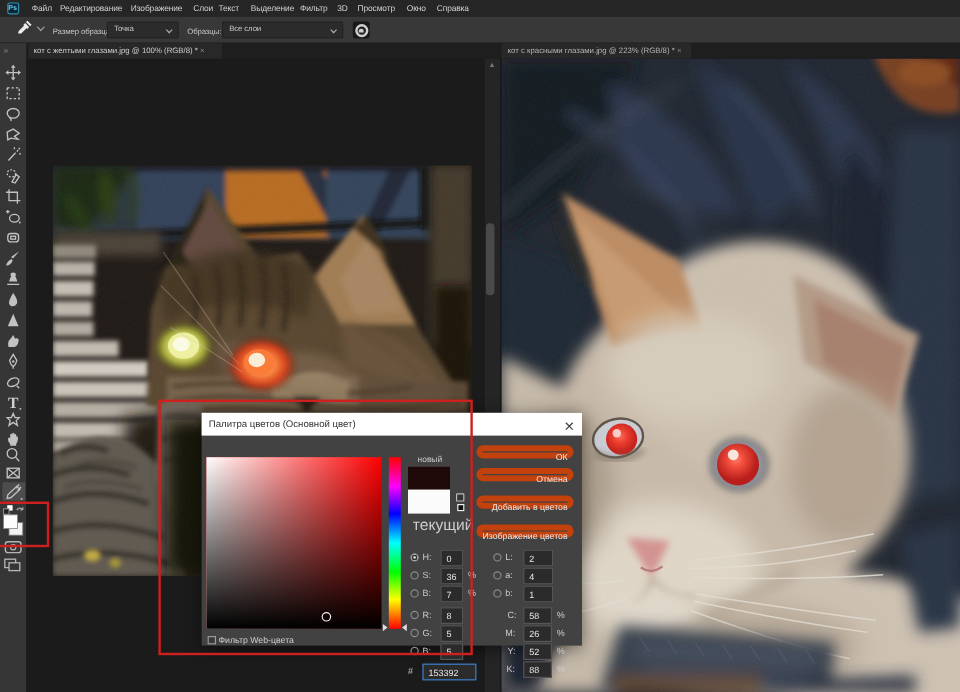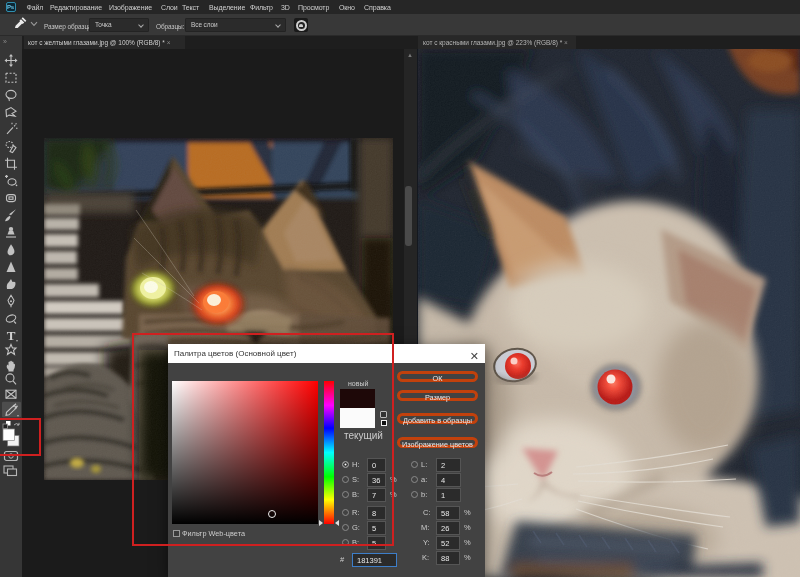--- a/index.html
+++ b/index.html
@@ -17,24 +17,24 @@
 #toolbar{position:absolute;left:0;top:36px;width:22px;height:541px;background:#363636}
 
 #tabbar{position:absolute;left:22px;top:36px;width:778px;height:13px;background:#1e1e1e}
 .tab{position:absolute;top:0;height:13px;background:#282828;color:#cfcfcf;font-size:6.5px;line-height:14px;white-space:nowrap}
 
 #lcanvas{position:absolute;left:22px;top:49px;width:383px;height:528px;background:#1b1b1b}
 #scroll{position:absolute;left:404px;top:49px;width:13px;height:528px;background:#252525}
 #scrollthumb{position:absolute;left:405px;top:186px;width:7px;height:60px;background:#4a4a4a;border-radius:3px}
 #rpane{position:absolute;left:417px;top:49px;width:383px;height:528px;background:#14181f}
 
-#dialog{position:absolute;left:168px;top:344px;width:317px;height:233px;background:#424242;box-shadow:0 3px 14px rgba(0,0,0,.55)}
+#dialog{position:absolute;left:168px;top:344px;width:317px;height:194px;background:#424242;box-shadow:0 3px 14px rgba(0,0,0,.55)}
 #dlgtitle{position:absolute;left:0;top:0;width:317px;height:19px;background:#fff;color:#333;font-size:8px;line-height:20px;padding-left:6px}
 #dlgclose{position:absolute;right:6px;top:2px;color:#444;font-size:11px}
-.btn{position:absolute;left:229px;width:81px;height:11px;border:3px solid #c2410c;border-radius:6px;color:#e8e8e8;font-size:7.3px;line-height:10px;text-align:center;background:#424242}
+.btn{position:absolute;left:229px;width:81px;height:11px;border:5px solid #c2410c;border-radius:6px;color:#e8e8e8;font-size:7.3px;line-height:10px;text-align:right;background:#424242}
 .frow{position:absolute;height:14px;font-size:7.5px;color:#ccc;line-height:14px}
 .fbox{position:absolute;background:#2b2b2b;border:1px solid #555;height:14px;color:#e8e8e8;font-size:7.5px;line-height:13px;padding-left:4px}
 .radio{position:absolute;width:7px;height:7px;border:1px solid #8a8a8a;border-radius:50%}
 
 #red1{position:absolute;left:132px;top:333px;width:262px;height:213px;border:2px solid #cf2020;z-index:30}
 #red2{position:absolute;left:-6px;top:418px;width:47px;height:38px;border:2px solid #cf2020;z-index:30}
 </style></head>
 <body>
 <div id="menubar">
   <div id="pslogo">Ps</div>
@@ -436,27 +436,27 @@
     <div class="abs" style="left:96px;top:129px;width:8px;height:8px;border:1px solid #eee;border-radius:50%"></div>
   </div>
 
   <div class="abs" style="left:155.5px;top:37px;width:10px;height:143px;background:linear-gradient(to bottom,#f00 0%,#f0f 17%,#00f 33%,#0ff 50%,#0f0 67%,#ff0 83%,#f00 100%)"></div>
   <div class="abs" style="left:151px;top:176px;width:0;height:0;border-top:3px solid transparent;border-bottom:3px solid transparent;border-left:4px solid #ddd"></div>
   <div class="abs" style="left:167px;top:176px;width:0;height:0;border-top:3px solid transparent;border-bottom:3px solid transparent;border-right:4px solid #ddd"></div>
 
   <span class="abs" style="left:180px;top:36px;color:#ccc;font-size:7px">новый</span>
   <div class="abs" style="left:172px;top:45px;width:35px;height:19px;background:#1e0808"></div>
   <div class="abs" style="left:172px;top:64px;width:35px;height:20px;background:#fbfbfb"></div>
-  <span class="abs" style="left:176px;top:86px;color:#ccc;font-size:10px">текущий</span>
+  <span class="abs" style="left:176px;top:86px;color:#ccc;font-size:13px">текущий</span>
   <div class="abs" style="left:212px;top:67px;width:7px;height:7px;border:1px solid #bbb;background:#333;border-radius:1px"></div>
   <div class="abs" style="left:213px;top:76px;width:6px;height:6px;border:1px solid #eee;background:#111"></div>
 
   <div class="btn" style="top:27px">ОК</div>
-  <div class="btn" style="top:46px">Размер</div>
-  <div class="btn" style="top:69px">Добавить в образцы</div>
+  <div class="btn" style="top:46px">Отмена</div>
+  <div class="btn" style="top:69px">Добавить в цветов</div>
   <div class="btn" style="top:93px">Изображение цветов</div>
 
   <div class="radio" style="left:174px;top:117px;background:#fff;box-shadow:inset 0 0 0 1.5px #333"></div>
   <span class="frow" style="left:184px;top:114px">H:</span>
     <div class="fbox" style="left:199px;top:114px;width:19px">0</div>
   <div class="radio" style="left:174px;top:132px"></div>
   <span class="frow" style="left:184px;top:129px">S:</span>
     <div class="fbox" style="left:199px;top:129px;width:19px">36</div>
     <span class="frow" style="left:222px;top:129px">%</span>
   <div class="radio" style="left:174px;top:147px"></div>
@@ -466,21 +466,21 @@
   <div class="radio" style="left:174px;top:165px"></div>
   <span class="frow" style="left:184px;top:162px">R:</span>
     <div class="fbox" style="left:199px;top:162px;width:19px">8</div>
   <div class="radio" style="left:174px;top:180px"></div>
   <span class="frow" style="left:184px;top:177px">G:</span>
     <div class="fbox" style="left:199px;top:177px;width:19px">5</div>
   <div class="radio" style="left:174px;top:195px"></div>
   <span class="frow" style="left:184px;top:192px">B:</span>
     <div class="fbox" style="left:199px;top:192px;width:19px">5</div>
   <span class="frow" style="left:172px;top:209px">#</span>
-    <div class="fbox" style="left:184px;top:209px;width:45px;border:1px solid #3d7ec9">181391</div>
+    <div class="fbox" style="left:184px;top:209px;width:45px;border:1px solid #3d7ec9">153392</div>
 
   <div class="radio" style="left:243px;top:117px"></div>
   <span class="frow" style="left:253px;top:114px">L:</span>
     <div class="fbox" style="left:268px;top:114px;width:25px">2</div>
   <div class="radio" style="left:243px;top:132px"></div>
   <span class="frow" style="left:253px;top:129px">a:</span>
     <div class="fbox" style="left:268px;top:129px;width:25px">4</div>
   <div class="radio" style="left:243px;top:147px"></div>
   <span class="frow" style="left:253px;top:144px">b:</span>
     <div class="fbox" style="left:268px;top:144px;width:25px">1</div>

